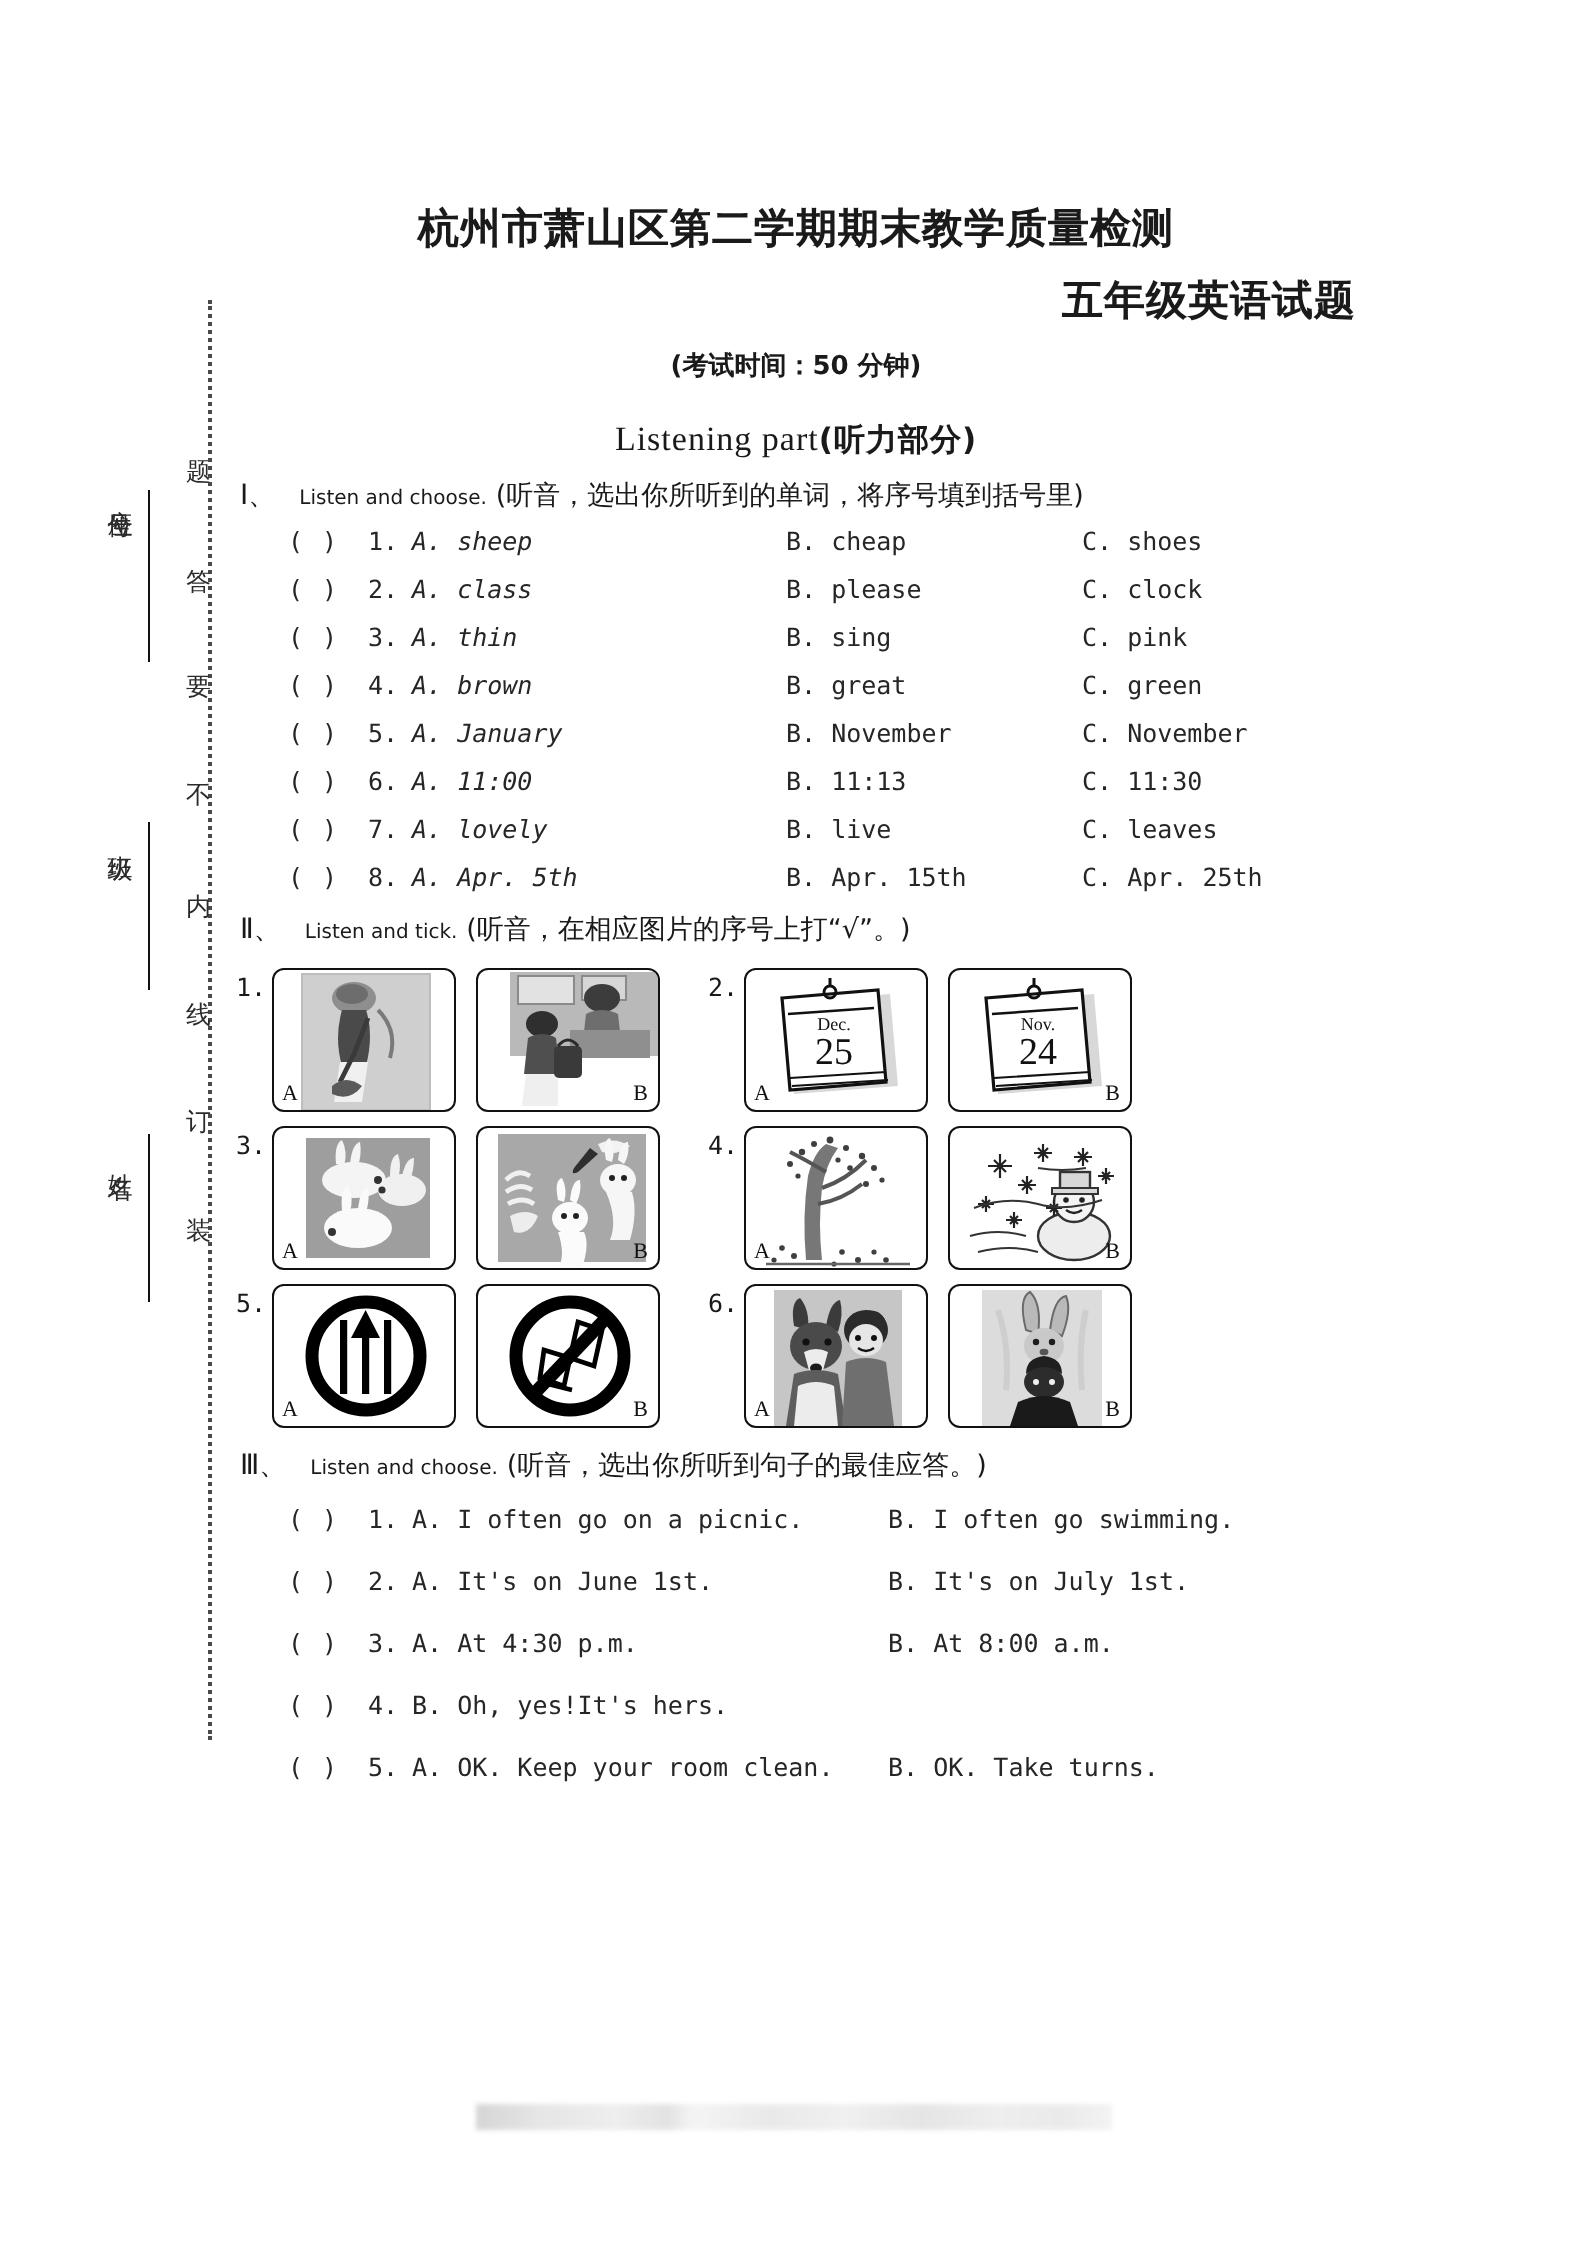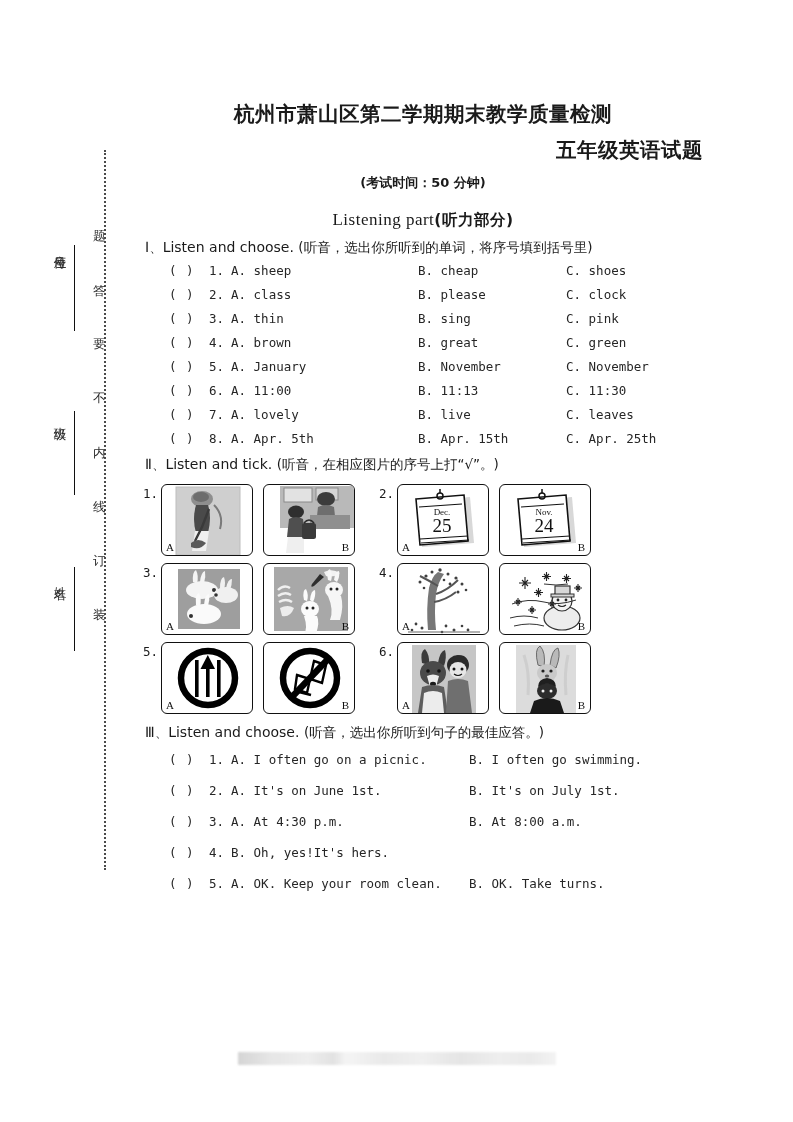--- a/index.html
+++ b/index.html
@@ -65,21 +65,21 @@
   .field-item .fline {
     position: absolute;
     right: 1px;
     width: 0;
     border-right: 1px solid #111;
   }
 
   
   .sheet {
     position: absolute;
-    left: 143px; top: 0;
+    left: 118px; top: 0;
     width: 560px; height: 856px;
   }
 
   h1.title {
     font-family: "DejaVu Sans", sans-serif;
     font-weight: bold;
     font-size: 20.5px;
     text-align: center;
     margin: 0;
     padding-top: 100px;
@@ -116,37 +116,37 @@
 
   .sec-head {
     font-family: "DejaVu Sans", sans-serif;
     font-size: 14px;
     margin-top: 8px;
     margin-left: 2px;
     letter-spacing: 0px;
     white-space: nowrap;
   }
   .sec-head .rn { font-family: "Liberation Serif", serif; font-size: 14px; }
-  .sec-head .en { font-family: "DejaVu Sans", sans-serif; font-size: 14px; }
+  .sec-head .en { font-family: "DejaVu Sans", sans-serif; font-size: 10px; margin-left: 12px; }
   .sec-head .cn { font-size: 13.5px; }
 
   
   .qlist { margin-top: 6px; }
   .qrow {
     display: flex;
     align-items: baseline;
     font-family: "DejaVu Sans Mono", monospace;
     font-size: 12.5px;
     margin-bottom: 9px;
     padding-left: 26px;
     color: #262626;
   }
   .qrow .paren { width: 40px; flex: 0 0 40px; letter-spacing: 1px; }
   .qrow .num   { width: 22px; flex: 0 0 22px; }
-  .q1 .optA { width: 150px; flex: 0 0 150px; }
+  .q1 .optA { width: 150px; flex: 0 0 150px; font-style: italic; }
   .q1 .optB { width: 148px; flex: 0 0 148px; margin-left: 37px; }
   .q1 .optC { flex: 1 1 auto; }
   .q3 .optA { width: 238px; flex: 0 0 238px; }
   .q3 .optB { flex: 1 1 auto; }
 
   
   .picgrid { margin-top: 10px; }
   .picrow { display: flex; margin-bottom: 7px; }
   .pitem { display: flex; align-items: flex-start; }
   .pitem .pnum {

